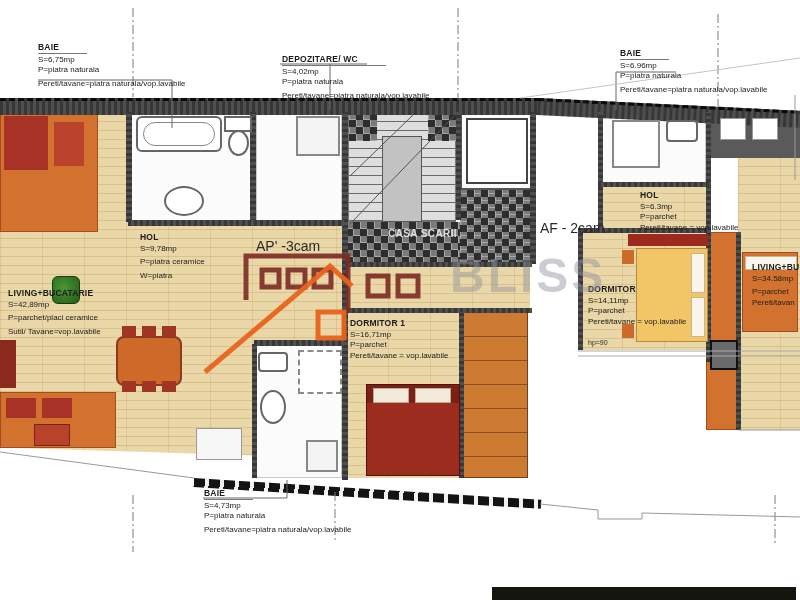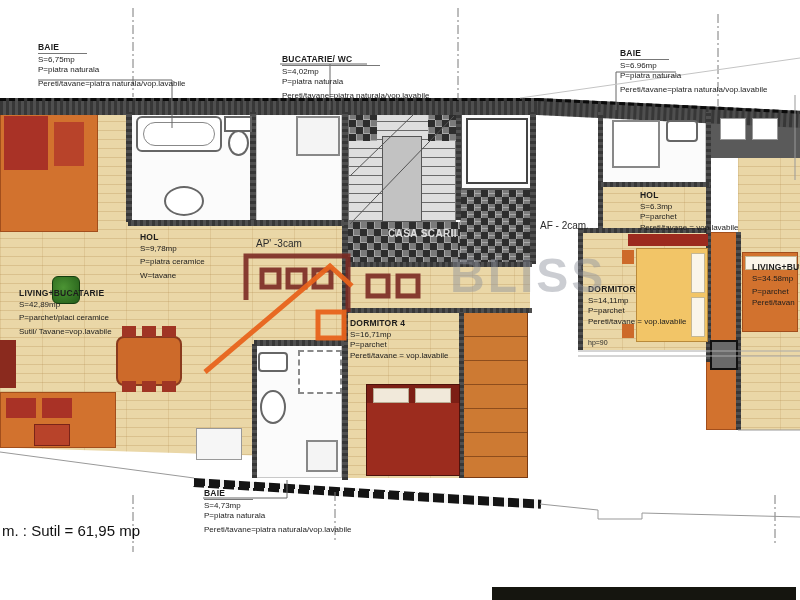--- a/index.html
+++ b/index.html
@@ -25,21 +25,21 @@
         background-image:repeating-linear-gradient(90deg, rgba(0,0,0,.3) 0 3px, transparent 3px 6px);}
   .wallv{background-image:repeating-linear-gradient(0deg, rgba(0,0,0,.3) 0 3px, transparent 3px 6px);}
   .wall-top{border-top:3px dashed #0b0b0b;}
   .wall-dash{background:repeating-linear-gradient(90deg,#141414 0 11px,#f0f0f0 11px 15px);}
   .abs{position:absolute;}
   
   .label{position:absolute;font-size:8px;line-height:1.3;color:#1c1c1c;white-space:nowrap;z-index:30;}
   .label .rname{font-weight:bold;font-size:8.5px;letter-spacing:.2px;border-bottom:1px solid #777;
                 display:inline-block;padding-right:28px;margin-bottom:1px;}
   .label .gap{margin-top:3px;}
-  .anno{position:absolute;font-size:10px;color:#2a2a2a;z-index:30;white-space:nowrap;}
+  .anno{position:absolute;font-size:14px;color:#2a2a2a;z-index:30;white-space:nowrap;}
   .tiny{font-size:7px;}
   .totals-line{position:absolute;left:2px;font-size:15px;color:#111;z-index:30;white-space:nowrap;}
   .stair-text{position:absolute;font-size:10px;font-weight:bold;color:#dedede;z-index:12;
               letter-spacing:.4px;white-space:nowrap;text-align:right;}
   
   .wm-top{position:absolute;left:450px;top:248px;font-size:48px;font-weight:700;letter-spacing:3px;
           color:rgba(140,145,155,0.45);z-index:50;}
   .wm-bottom{position:absolute;left:386px;top:296px;font-size:46px;font-weight:400;
           color:rgba(118,124,134,0.78);z-index:50;}
   .footer-bar{position:absolute;left:492px;top:587px;width:304px;height:13px;background:#15150f;z-index:40;}
@@ -195,49 +195,49 @@
   </svg>
 
   <div class="label" style="left:38px;top:42px;">
     <div class="rname">BAIE</div>
     <div>S=6,75mp</div>
     <div>P=piatra naturala</div>
     <div class="gap">Pereti/tavane=piatra naturala/vop.lavabile</div>
   </div>
 
   <div class="label" style="left:282px;top:54px;">
-    <div class="rname">BUCATARIE/ WC</div>
+    <div class="rname">DEPOZITARE/ WC</div>
     <div>S=4,02mp</div>
     <div>P=piatra naturala</div>
     <div class="gap">Pereti/tavane=piatra naturala/vop.lavabile</div>
   </div>
 
   <div class="label" style="left:620px;top:48px;">
     <div class="rname">BAIE</div>
     <div>S=6.96mp</div>
     <div>P=piatra naturala</div>
     <div class="gap">Pereti/tavane=piatra naturala/vop.lavabile</div>
   </div>
 
   <div class="label" style="left:140px;top:232px;">
     <div class="rname" style="border-bottom:none;">HOL</div>
     <div>S=9,78mp</div>
     <div class="gap">P=piatra ceramice</div>
-    <div class="gap">W=tavane</div>
-  </div>
-
-  <div class="label" style="left:8px;top:288px;margin-left:11px;">
+    <div class="gap">W=piatra</div>
+  </div>
+
+  <div class="label" style="left:8px;top:288px;">
     <div class="rname" style="border-bottom:none;">LIVING+BUCATARIE</div>
     <div>S=42,89mp</div>
     <div class="gap">P=parchet/placi ceramice</div>
     <div class="gap">Sutil/ Tavane=vop.lavabile</div>
   </div>
 
   <div class="label" style="left:350px;top:318px;">
-    <div class="rname" style="border-bottom:none;">DORMITOR 4</div>
+    <div class="rname" style="border-bottom:none;">DORMITOR 1</div>
     <div>S=16,71mp</div>
     <div>P=parchet</div>
     <div>Pereti/tavane = vop.lavabile</div>
   </div>
 
   <div class="label" style="left:640px;top:190px;">
     <div class="rname" style="border-bottom:none;">HOL</div>
     <div>S=6.3mp</div>
     <div>P=parchet</div>
     <div>Pereti/tavane = vop.lavabile</div>
@@ -262,21 +262,20 @@
     <div>S=4,73mp</div>
     <div>P=piatra naturala</div>
     <div class="gap">Pereti/tavane=piatra naturala/vop.lavabile</div>
   </div>
 
   <div class="anno" style="left:256px;top:238px;">AP' -3cam</div>
   <div class="anno" style="left:540px;top:220px;">AF - 2cam.</div>
   <div class="anno tiny" style="left:588px;top:339px;">hp=90</div>
   <div class="stair-text" style="left:388px;top:228px;">CASA SCARII</div>
 
-  <div class="totals-line" style="top:522px;">m. : Sutil = 61,95 mp</div>
 
   <svg class="svg-wm" width="800" height="600">
     <g stroke="#7c2b24" stroke-width="5" fill="none" opacity="0.9">
       <polyline points="246,300 246,256 348,256 348,312"></polyline>
       <rect x="262" y="270" width="17" height="17"></rect>
       <rect x="288" y="270" width="17" height="17"></rect>
       <rect x="314" y="270" width="17" height="17"></rect>
       <rect x="368" y="276" width="20" height="20"></rect>
       <rect x="398" y="276" width="20" height="20"></rect>
     </g>

